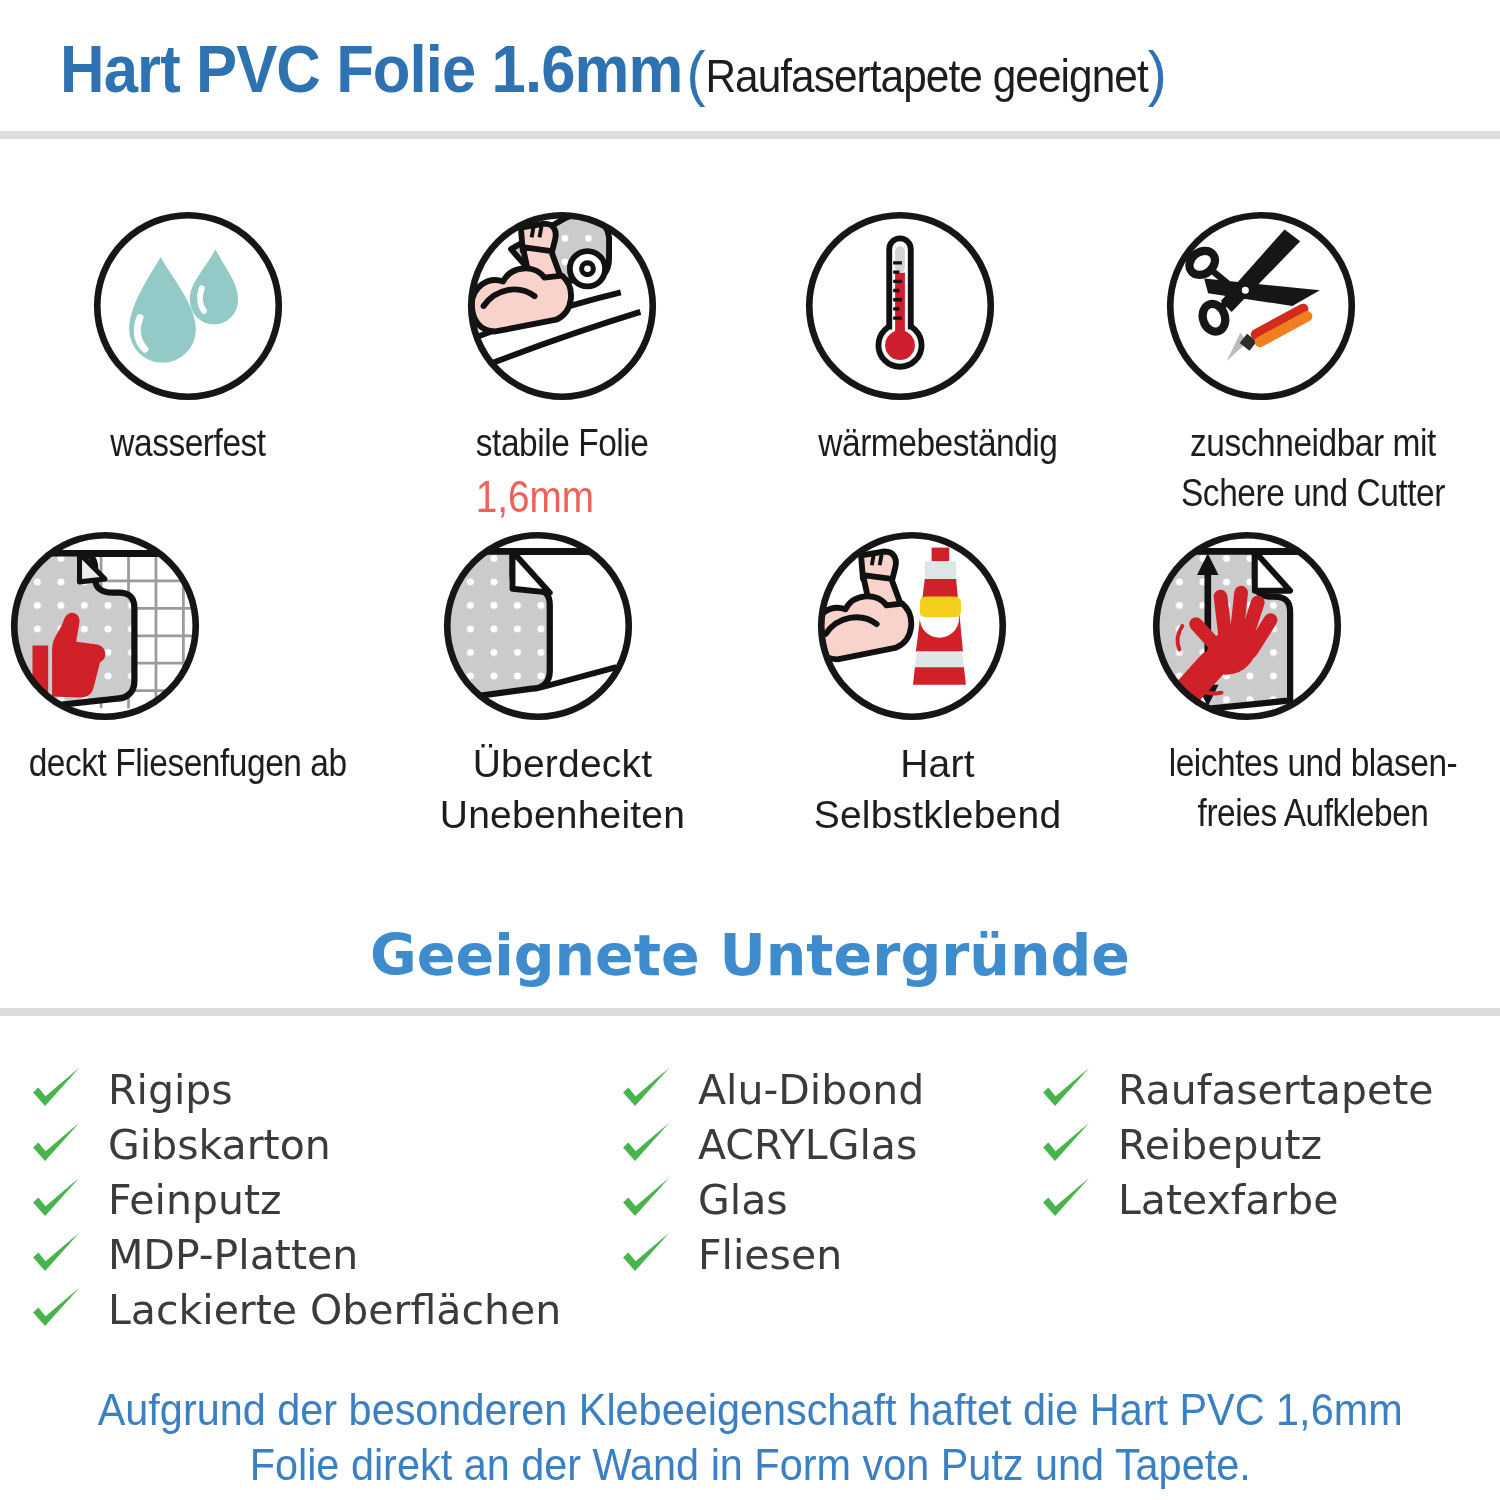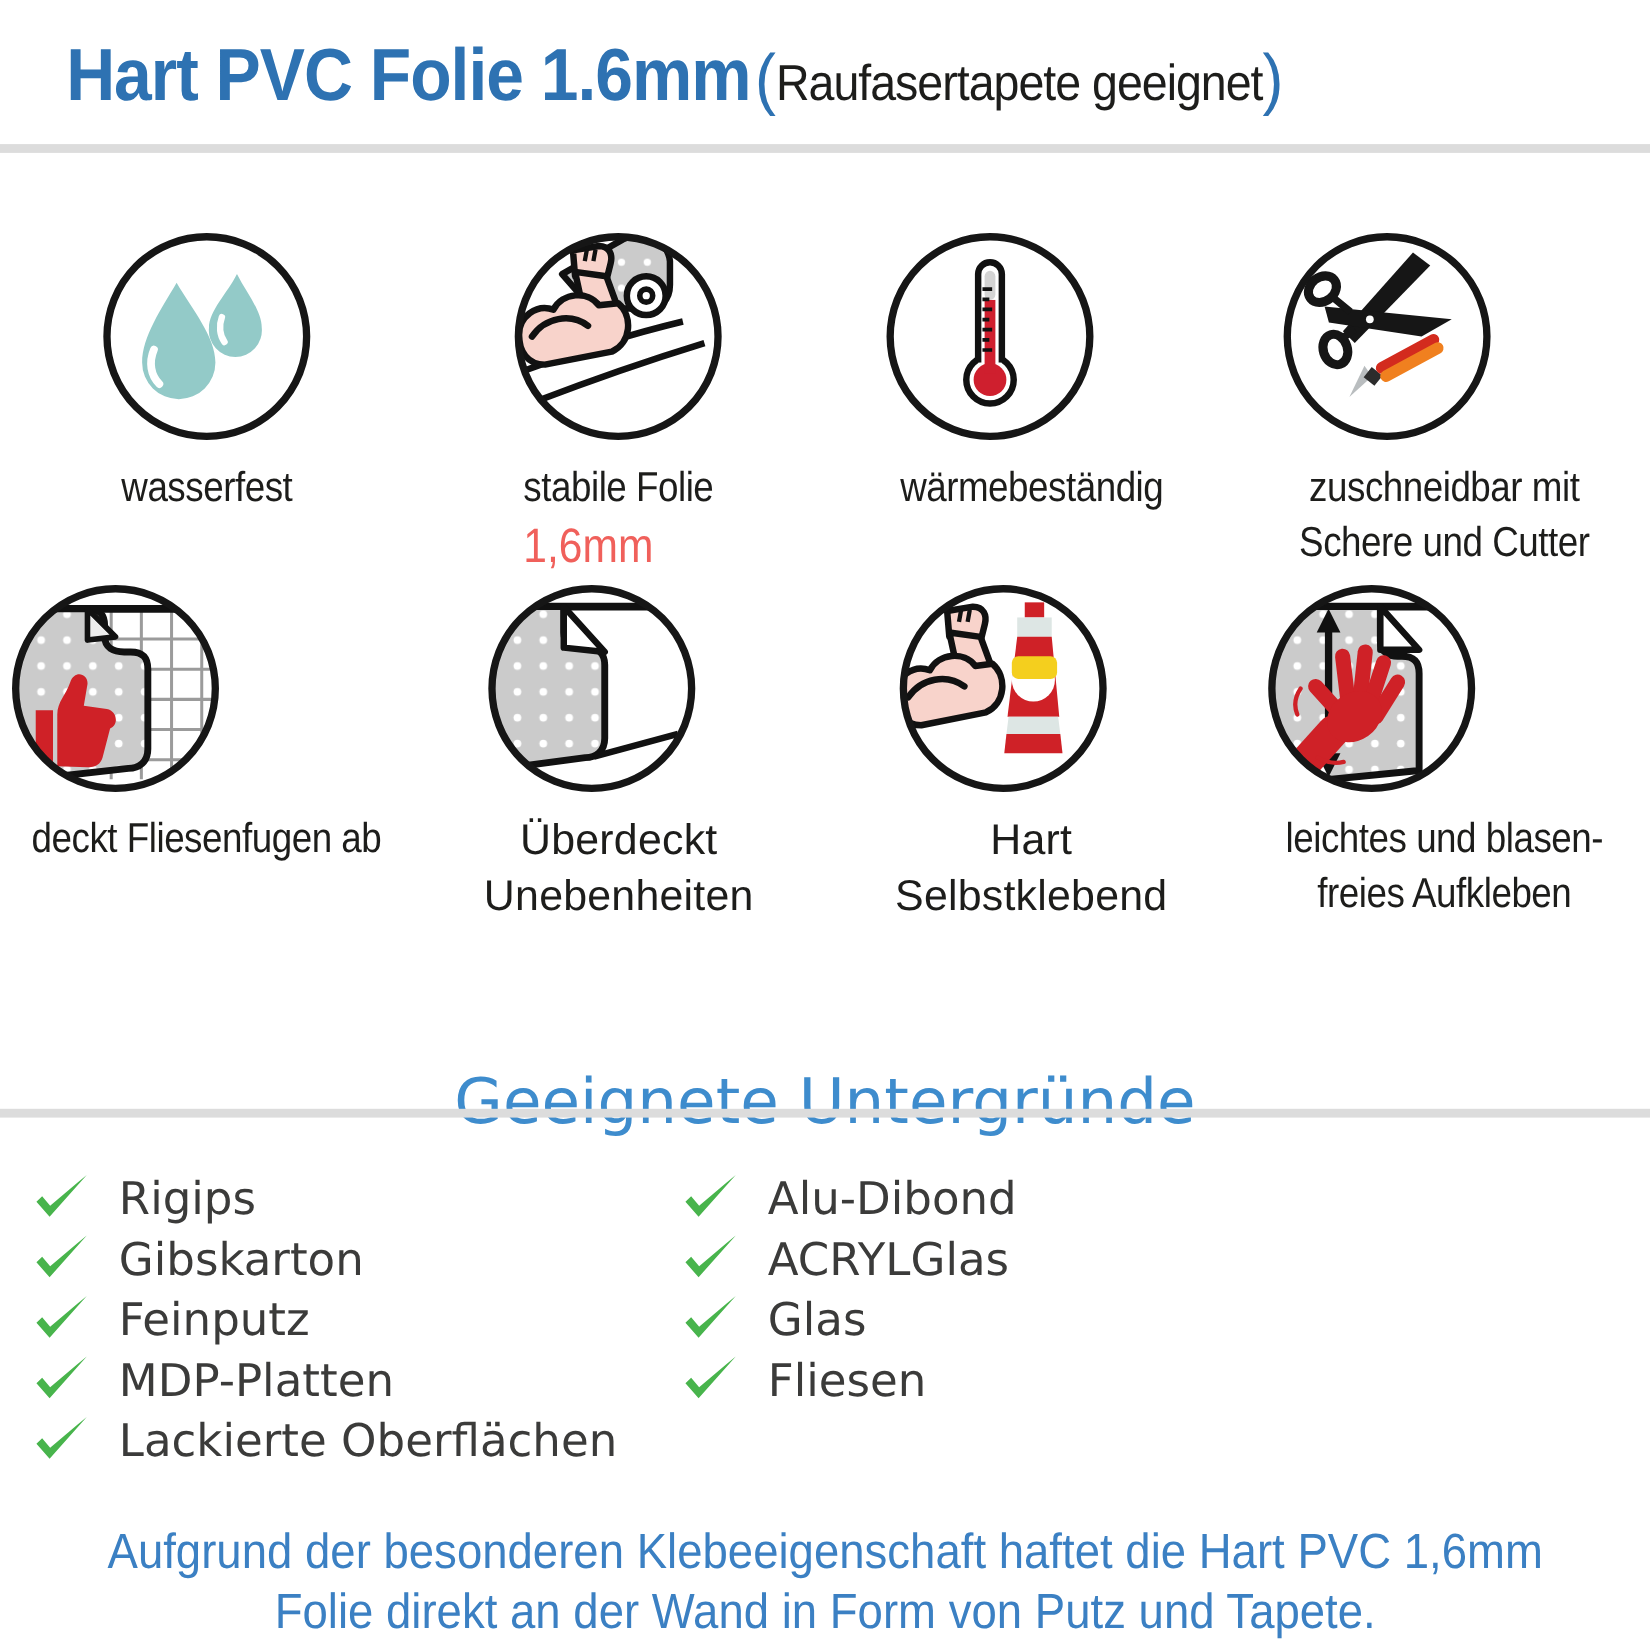--- a/index.html
+++ b/index.html
@@ -26,22 +26,22 @@
   .feature-row-1 { top:208px; }
   .feature-row-2 { top:528px; }
   .feature { display:flex; flex-direction:column; }
   .icon-circle { width:196px; height:196px; }
   .icon-circle svg { width:196px; height:196px; display:block; }
   .feature-label { margin-top:14px; font-size:38px; line-height:1.32; text-align:center; color:var(--text-dark,#1d1d1b); letter-spacing:-0.5px; }
   .feature-label.plainfont { letter-spacing:0.2px; font-size:39px; transform:none; }
   .feature-sub { margin-top:4px; font-size:44px; color:var(--sub-red,#f0605b); letter-spacing:0; }
 
   
-  .section-title { position:absolute; top:969px; left:0; width:100%; text-align:center;
-    font-family:"DejaVu Sans", sans-serif; font-size:57px; font-weight:400; color:var(--section-blue,#3e8ccd); letter-spacing:0px; }
+  .section-title { position:absolute; top:922px; left:0; width:100%; text-align:center;
+    font-family:"DejaVu Sans", sans-serif; font-size:57px; font-weight:700; color:var(--section-blue,#3e8ccd); letter-spacing:0px; }
 
   
   .checklist { position:absolute; top:1062px; left:30px; display:flex; align-items:flex-start; }
   .check-col { display:flex; flex-direction:column; }
   .check-col-1 { width:590px; }
   .check-col-2 { width:420px; }
   .check-item { display:flex; align-items:center; height:55px; }
   .check-icon { width:52px; height:52px; flex:0 0 52px; margin-right:26px; }
   .check-icon svg { width:52px; height:52px; display:block; }
   .check-icon svg path { fill:var(--check-green,#48b44c); }
@@ -382,20 +382,46 @@
       </div>
       <div class="check-item">
         <span class="check-icon">
             <svg viewBox="0 0 100 100">
               <path d="M6 55 L29 81 L94 8 L78 21 L30 62 L16 45 Z"></path>
             </svg>
           </span>
         <span class="check-text">Fliesen</span>
       </div>
     </div>
+    <div class="check-col check-col-3">
+      <div class="check-item">
+        <span class="check-icon">
+            <svg viewBox="0 0 100 100">
+              <path d="M6 55 L29 81 L94 8 L78 21 L30 62 L16 45 Z"></path>
+            </svg>
+          </span>
+        <span class="check-text">Raufasertapete</span>
+      </div>
+      <div class="check-item">
+        <span class="check-icon">
+            <svg viewBox="0 0 100 100">
+              <path d="M6 55 L29 81 L94 8 L78 21 L30 62 L16 45 Z"></path>
+            </svg>
+          </span>
+        <span class="check-text">Reibeputz</span>
+      </div>
+      <div class="check-item">
+        <span class="check-icon">
+            <svg viewBox="0 0 100 100">
+              <path d="M6 55 L29 81 L94 8 L78 21 L30 62 L16 45 Z"></path>
+            </svg>
+          </span>
+        <span class="check-text">Latexfarbe</span>
+      </div>
+    </div>
   </div>
 
   <div class="footer">
     <span class="condense">
       <div>Aufgrund der besonderen Klebeeigenschaft haftet die Hart PVC 1,6mm</div>
       <div>Folie direkt an der Wand in Form von Putz und Tapete.</div>
     </span>
   </div>
 
 </div>

